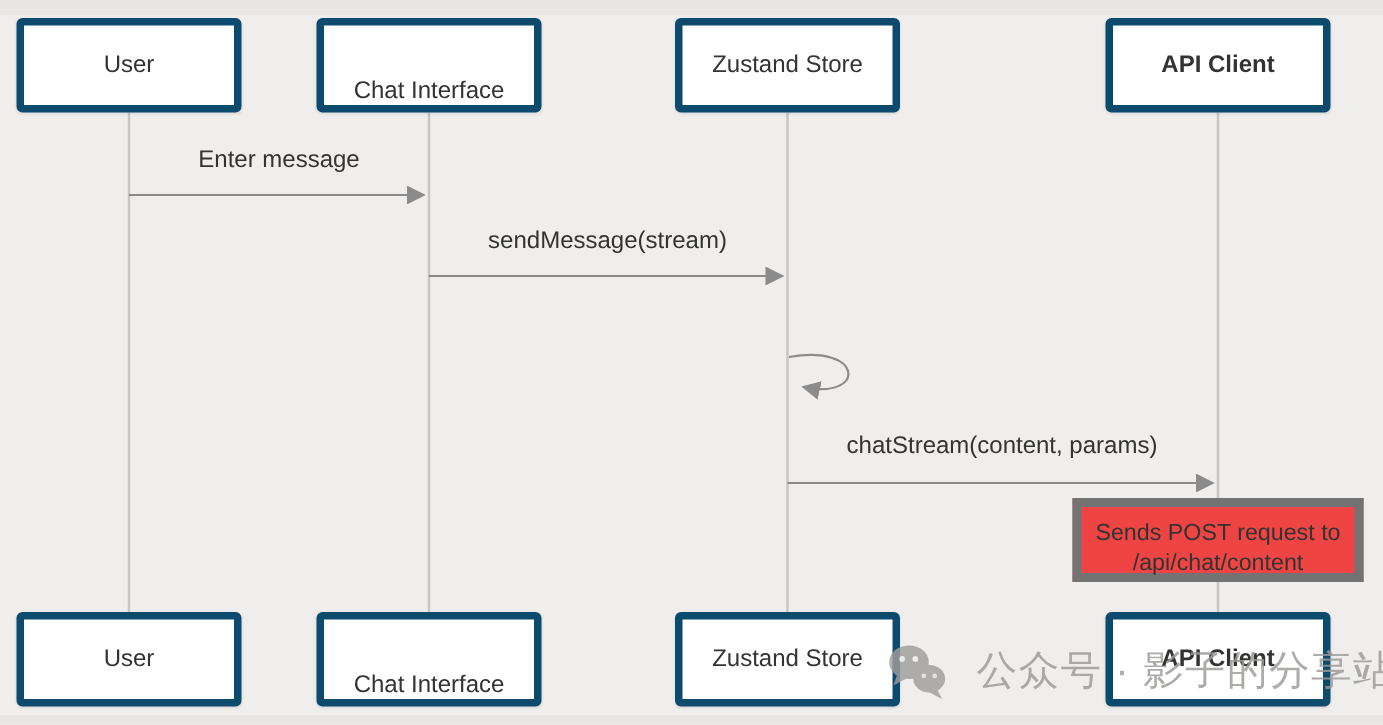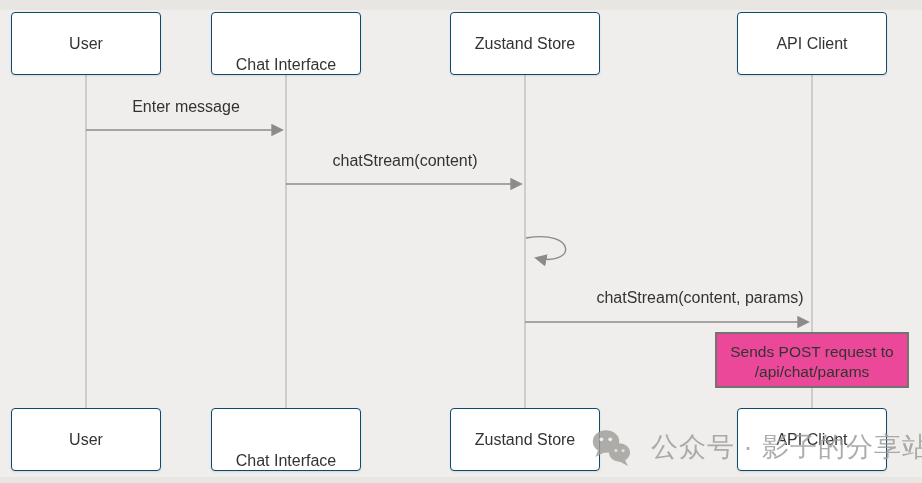--- a/index.html
+++ b/index.html
@@ -21,50 +21,50 @@
   }
   svg.overlay {
     position: absolute;
     left: 0; top: 0;
     width: 922px; height: 483px;
   }
   .actor {
     position: absolute;
     width: 150px; height: 63px;
     background: #ffffff;
-    border: 1px solid #0c4a6e;
+    border: 5px solid #0c4a6e;
     border-radius: 4px;
     box-shadow: 0 1px 2px rgba(0,0,0,0.10);
     display: flex;
     align-items: center;
     justify-content: center;
     font-size: 16px;
     color: #333333;
   }
   .actor.row-top    { top: 12px; }
   .actor.row-bottom { top: 408px; }
   .actor.col-0 { left: 11px; }
   .actor.col-1 { left: 211px; align-items: flex-end; }
   .actor.col-2 { left: 450px; text-align: center; }
-  .actor.col-3 { left: 737px; }
+  .actor.col-3 { left: 737px; font-weight: bold; }
   .msg-label {
     position: absolute;
     transform: translateX(-50%);
     white-space: nowrap;
     font-size: 16px;
     color: #333333;
     line-height: 18px;
     text-align: right;
   }
   .note {
     position: absolute;
     left: 715px; top: 332px;
     width: 194px; height: 56px;
-    background: #ec4899;
-    border: 2px solid #737373;
+    background: #ef4444;
+    border: 6px solid #737373;
     color: #333333;
     font-size: 15.5px;
     line-height: 20px;
     text-align: center;
     padding-top: 8px;
   }
   .watermark {
     position: absolute;
     left: 591px; top: 422px;
     display: flex;
@@ -117,26 +117,26 @@
     <span>Chat Interface</span>
   </div>
   <div class="actor row-top col-2">
     <span>Zustand Store</span>
   </div>
   <div class="actor row-top col-3">
     <span>API Client</span>
   </div>
 
   <div class="msg-label" style="left:186px; top:98px;">Enter message</div>
-  <div class="msg-label" style="left:405px; top:152px;">chatStream(content)</div>
-  <div class="msg-label" style="left:668px; top:289px;margin-left:32px;">chatStream(content, params)</div>
+  <div class="msg-label" style="left:405px; top:152px;">sendMessage(stream)</div>
+  <div class="msg-label" style="left:668px; top:289px;">chatStream(content, params)</div>
 
   <div class="note">
     <div>Sends POST request to</div>
-    <div>/api/chat/params</div>
+    <div>/api/chat/content</div>
   </div>
 
   <div class="actor row-bottom col-0">
     <span>User</span>
   </div>
   <div class="actor row-bottom col-1">
     <span>Chat Interface</span>
   </div>
   <div class="actor row-bottom col-2">
     <span>Zustand Store</span>

